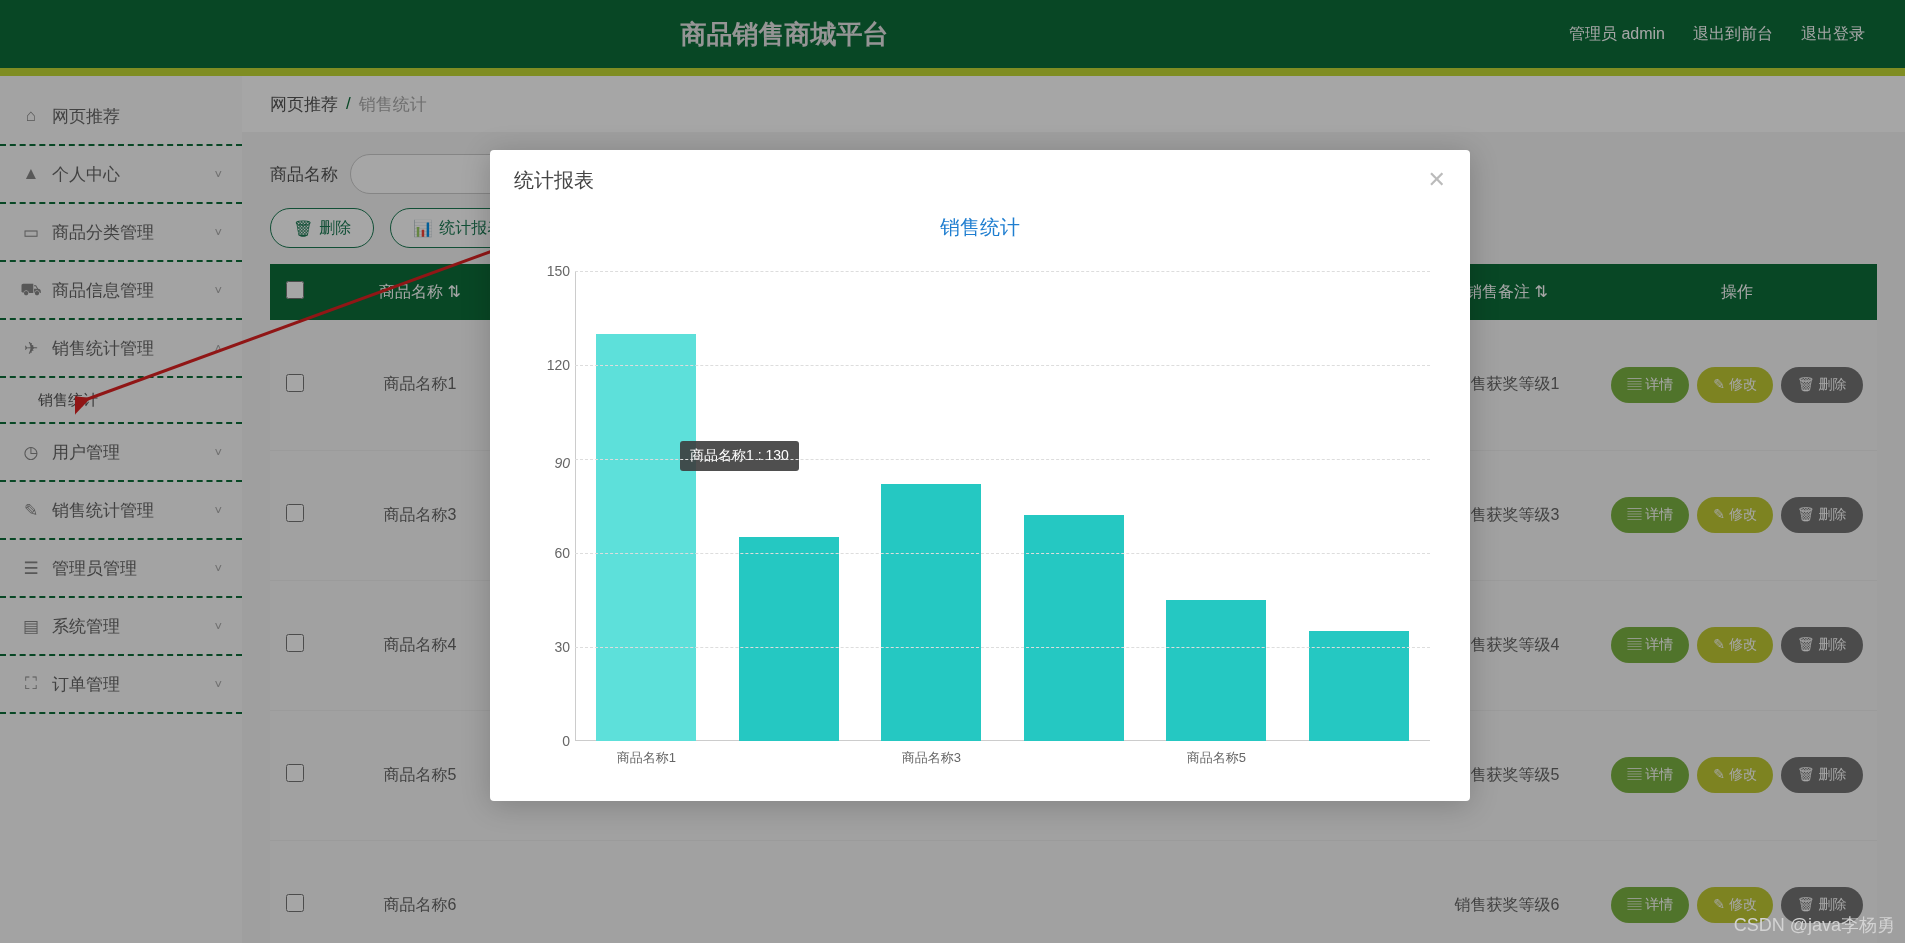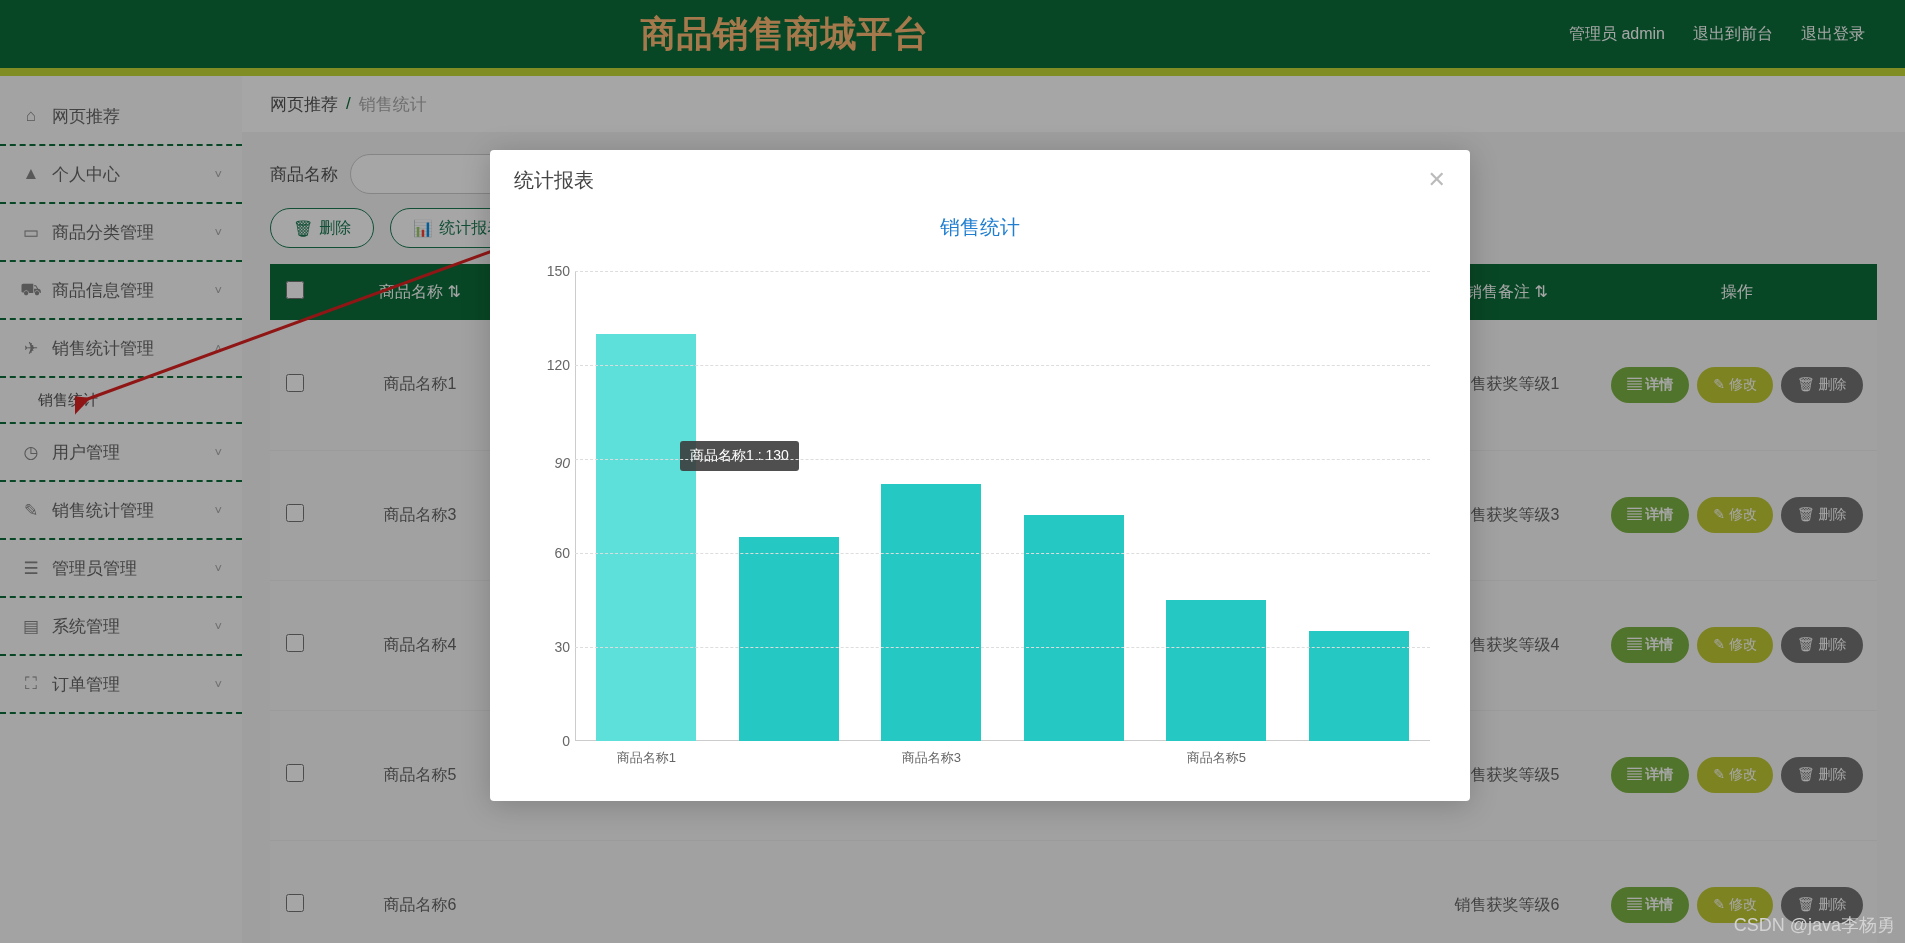--- a/index.html
+++ b/index.html
@@ -1,19 +1,19 @@
 <!DOCTYPE html>
 <html><head>
 <meta charset="utf-8">
 <style>
 * { margin: 0; padding: 0; box-sizing: border-box; font-family: "Microsoft YaHei", Arial, sans-serif; }
 body { background: #f5f5f5; width: 1905px; height: 943px; overflow: hidden; position: relative; }
 
 .header { height: 76px; background: #0d6d3a; display: flex; align-items: center; justify-content: space-between; border-bottom: 8px solid #c4d935; padding: 0 40px 0 0; }
-.header-title { flex: 1; text-align: center; color: #fdba74; font-size: 36px; font-weight: bold; }
+.header-title { flex: 1; text-align: center; color: #e5e5e5; font-size: 26px; font-weight: bold; }
 .header-right { display: flex; gap: 28px; color: #fff; font-size: 16px; }
 .header-link { cursor: pointer; }
 
 .body { display: flex; height: calc(100% - 76px); }
 
 .sidebar { width: 242px; background: #fafafa; padding-top: 12px; }
 .side-item { height: 58px; display: flex; align-items: center; padding: 0 20px; color: #666; font-size: 17px; border-bottom: 2px dashed #0d6d3a; position: relative; cursor: pointer; }
 .side-item .ic { width: 22px; text-align: center; margin-right: 10px; color: #888; }
 .side-item .chev { position: absolute; right: 20px; color: #aaa; font-size: 13px; }
 .side-sub { height: 46px; display: flex; align-items: center; padding-left: 38px; font-size: 15px; color: #555; border-bottom: 2px dashed #0d6d3a; cursor: pointer; }
@@ -35,21 +35,21 @@
 
 .table { margin: 0 28px; border-collapse: collapse; }
 .table th { background: #0d6d3a; color: #fff; height: 56px; font-size: 16px; font-weight: normal; }
 .table td { background: #f8f8f8; height: 130px; text-align: center; font-size: 16px; color: #666; border-bottom: 1px solid #eee; }
 .col-check { width: 50px; }
 .col-name { width: 200px; }
 .col-remark { width: 180px; }
 .col-act { width: 280px; }
 .chk { width: 18px; height: 18px; }
 .pill { display: inline-flex; align-items: center; gap: 4px; height: 36px; padding: 0 16px; border-radius: 18px; color: #fff; font-size: 14px; cursor: pointer; margin: 0 4px; }
-.pill.g1 { background: #7cb342; font-weight: bold; }
+.pill.g1 { background: #7cb342; }
 .pill.g2 { background: #c0ca33; }
 .pill.g3 { background: #737373; }
 
 .overlay { position: absolute; inset: 0; background: rgba(0,0,0,.35); z-index: 10; }
 
 .modal { position: absolute; top: 150px; left: 490px; width: 980px; background: #fff; border-radius: 4px; z-index: 20; box-shadow: 0 4px 30px rgba(0,0,0,.2); }
 .modal-head { height: 60px; display: flex; align-items: center; justify-content: space-between; padding: 0 24px; font-size: 20px; color: #444; }
 .modal-close { color: #bbb; font-size: 22px; cursor: pointer; }
 .chart-title { text-align: center; font-size: 20px; color: #1f7ed0; margin: 4px 0 10px; }
 .chart { position: relative; height: 550px; margin: 0 30px; }

